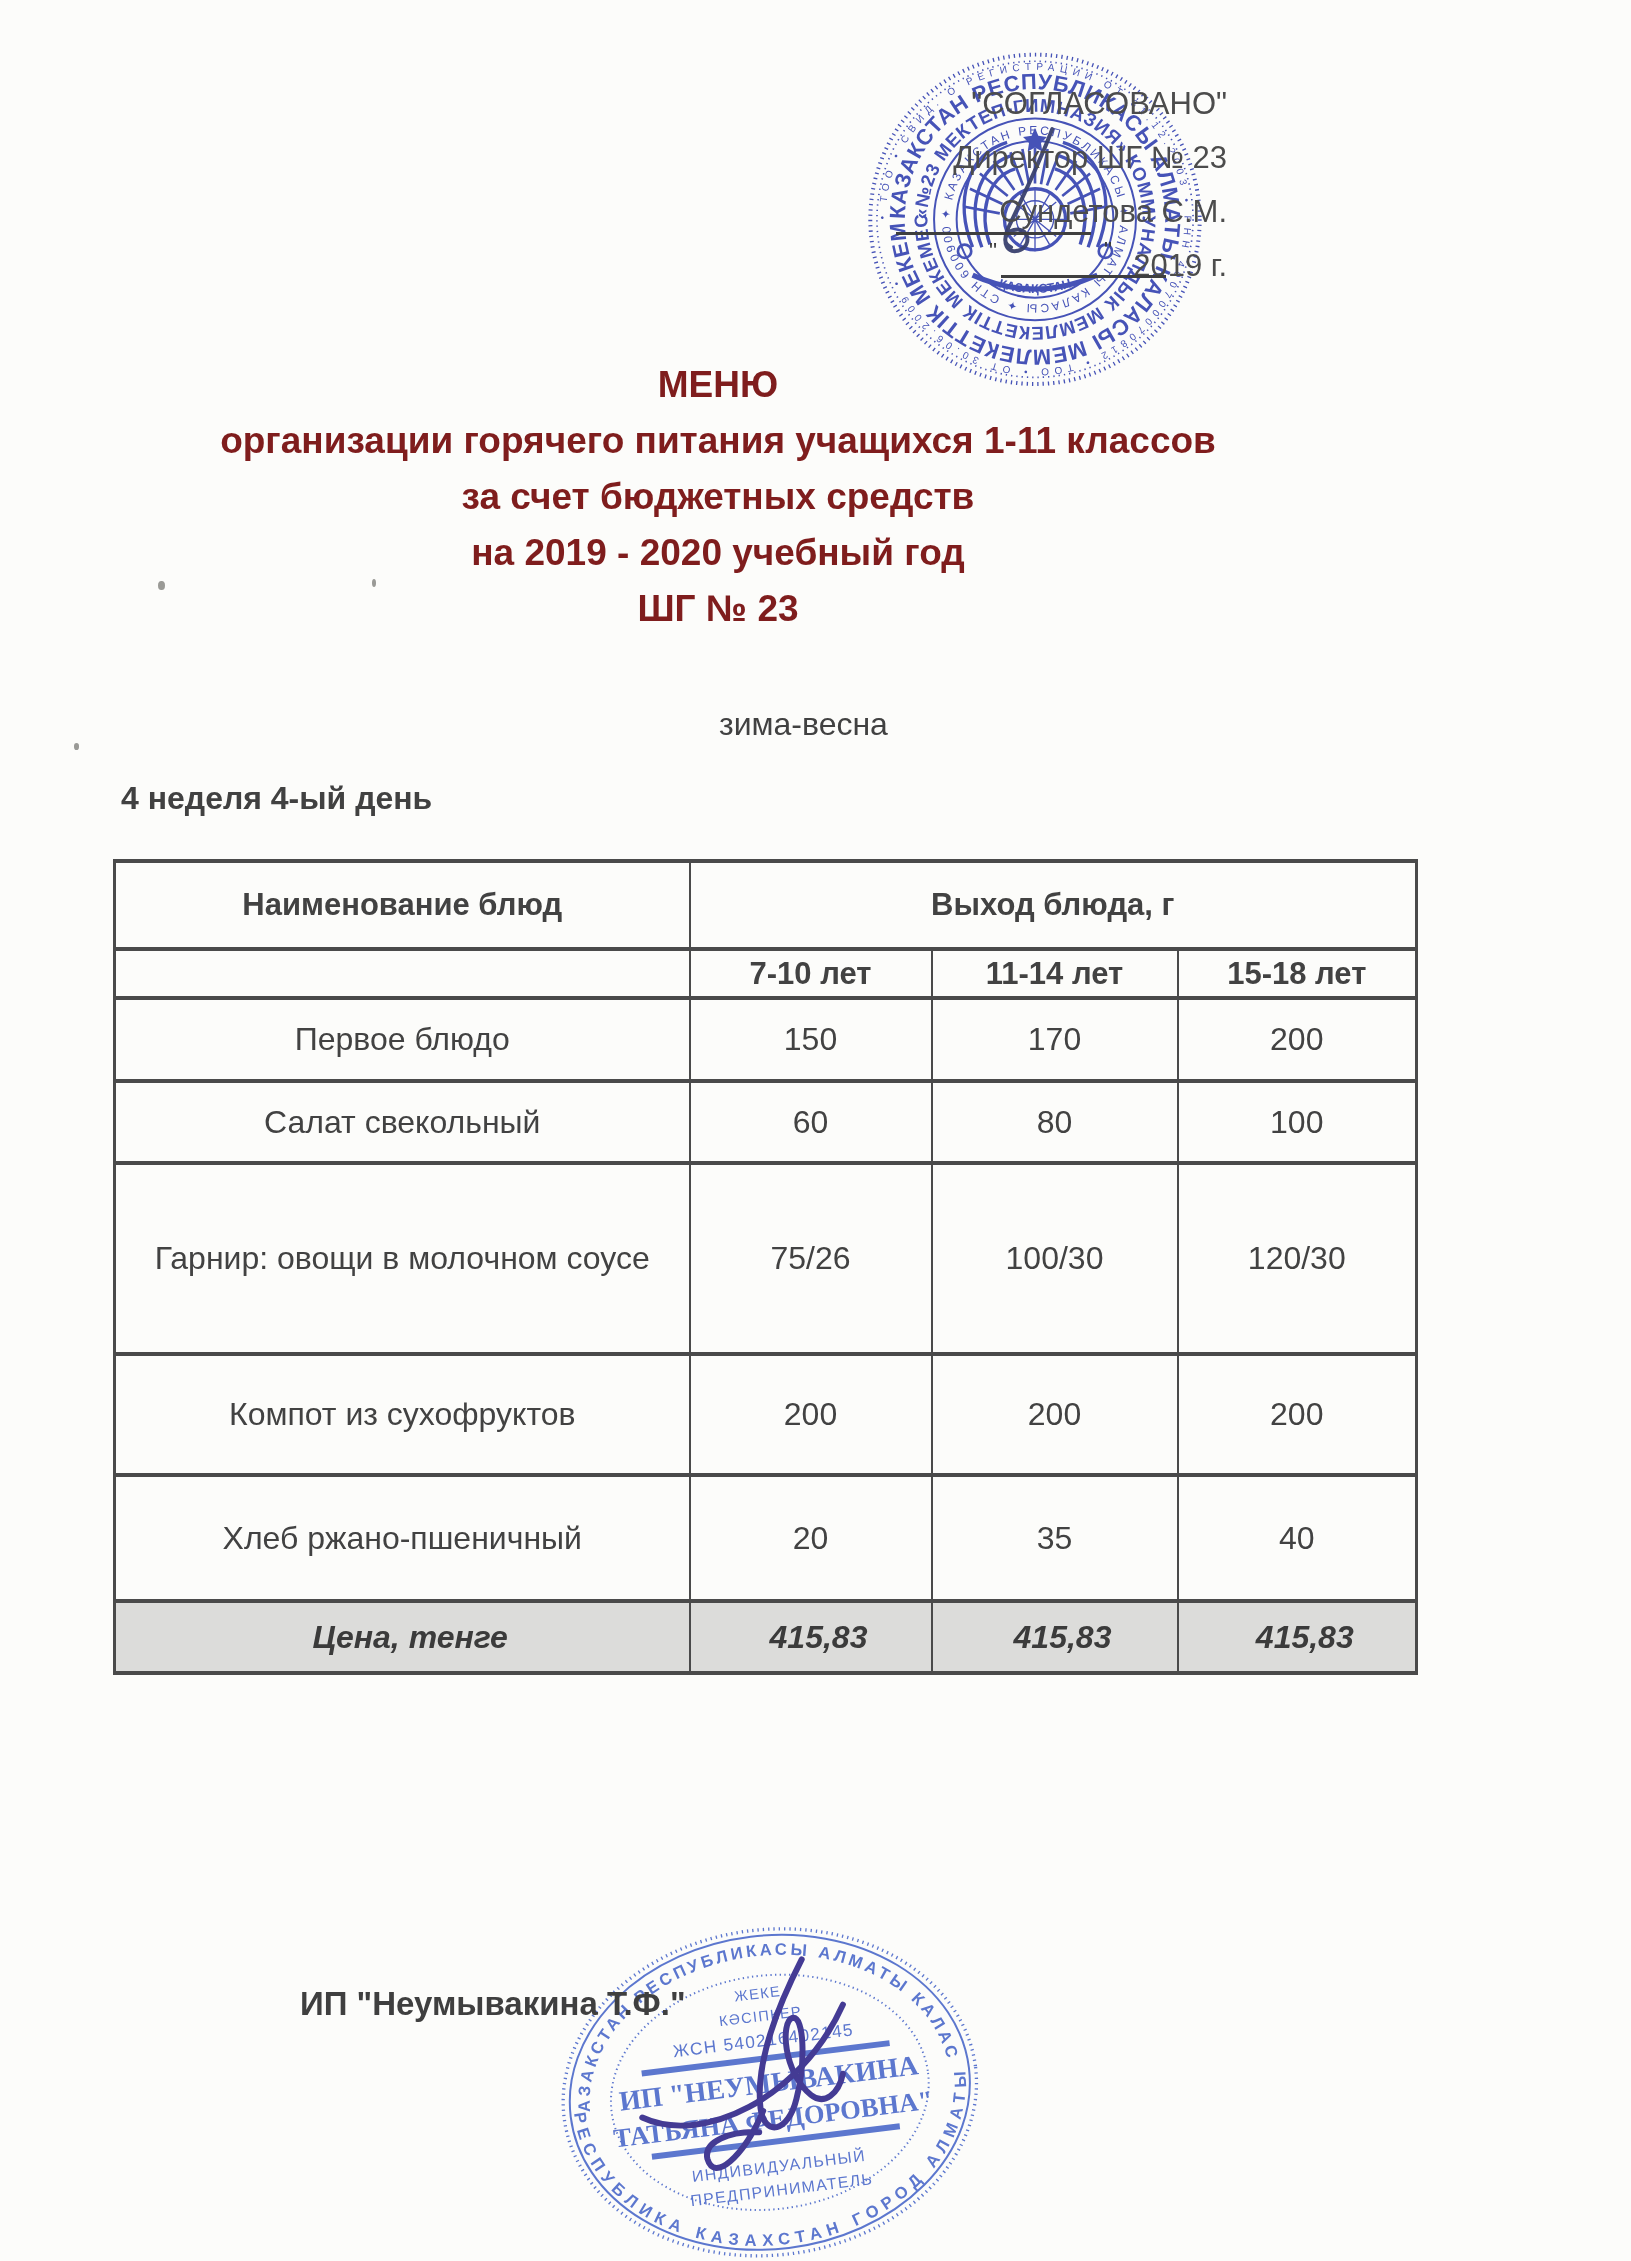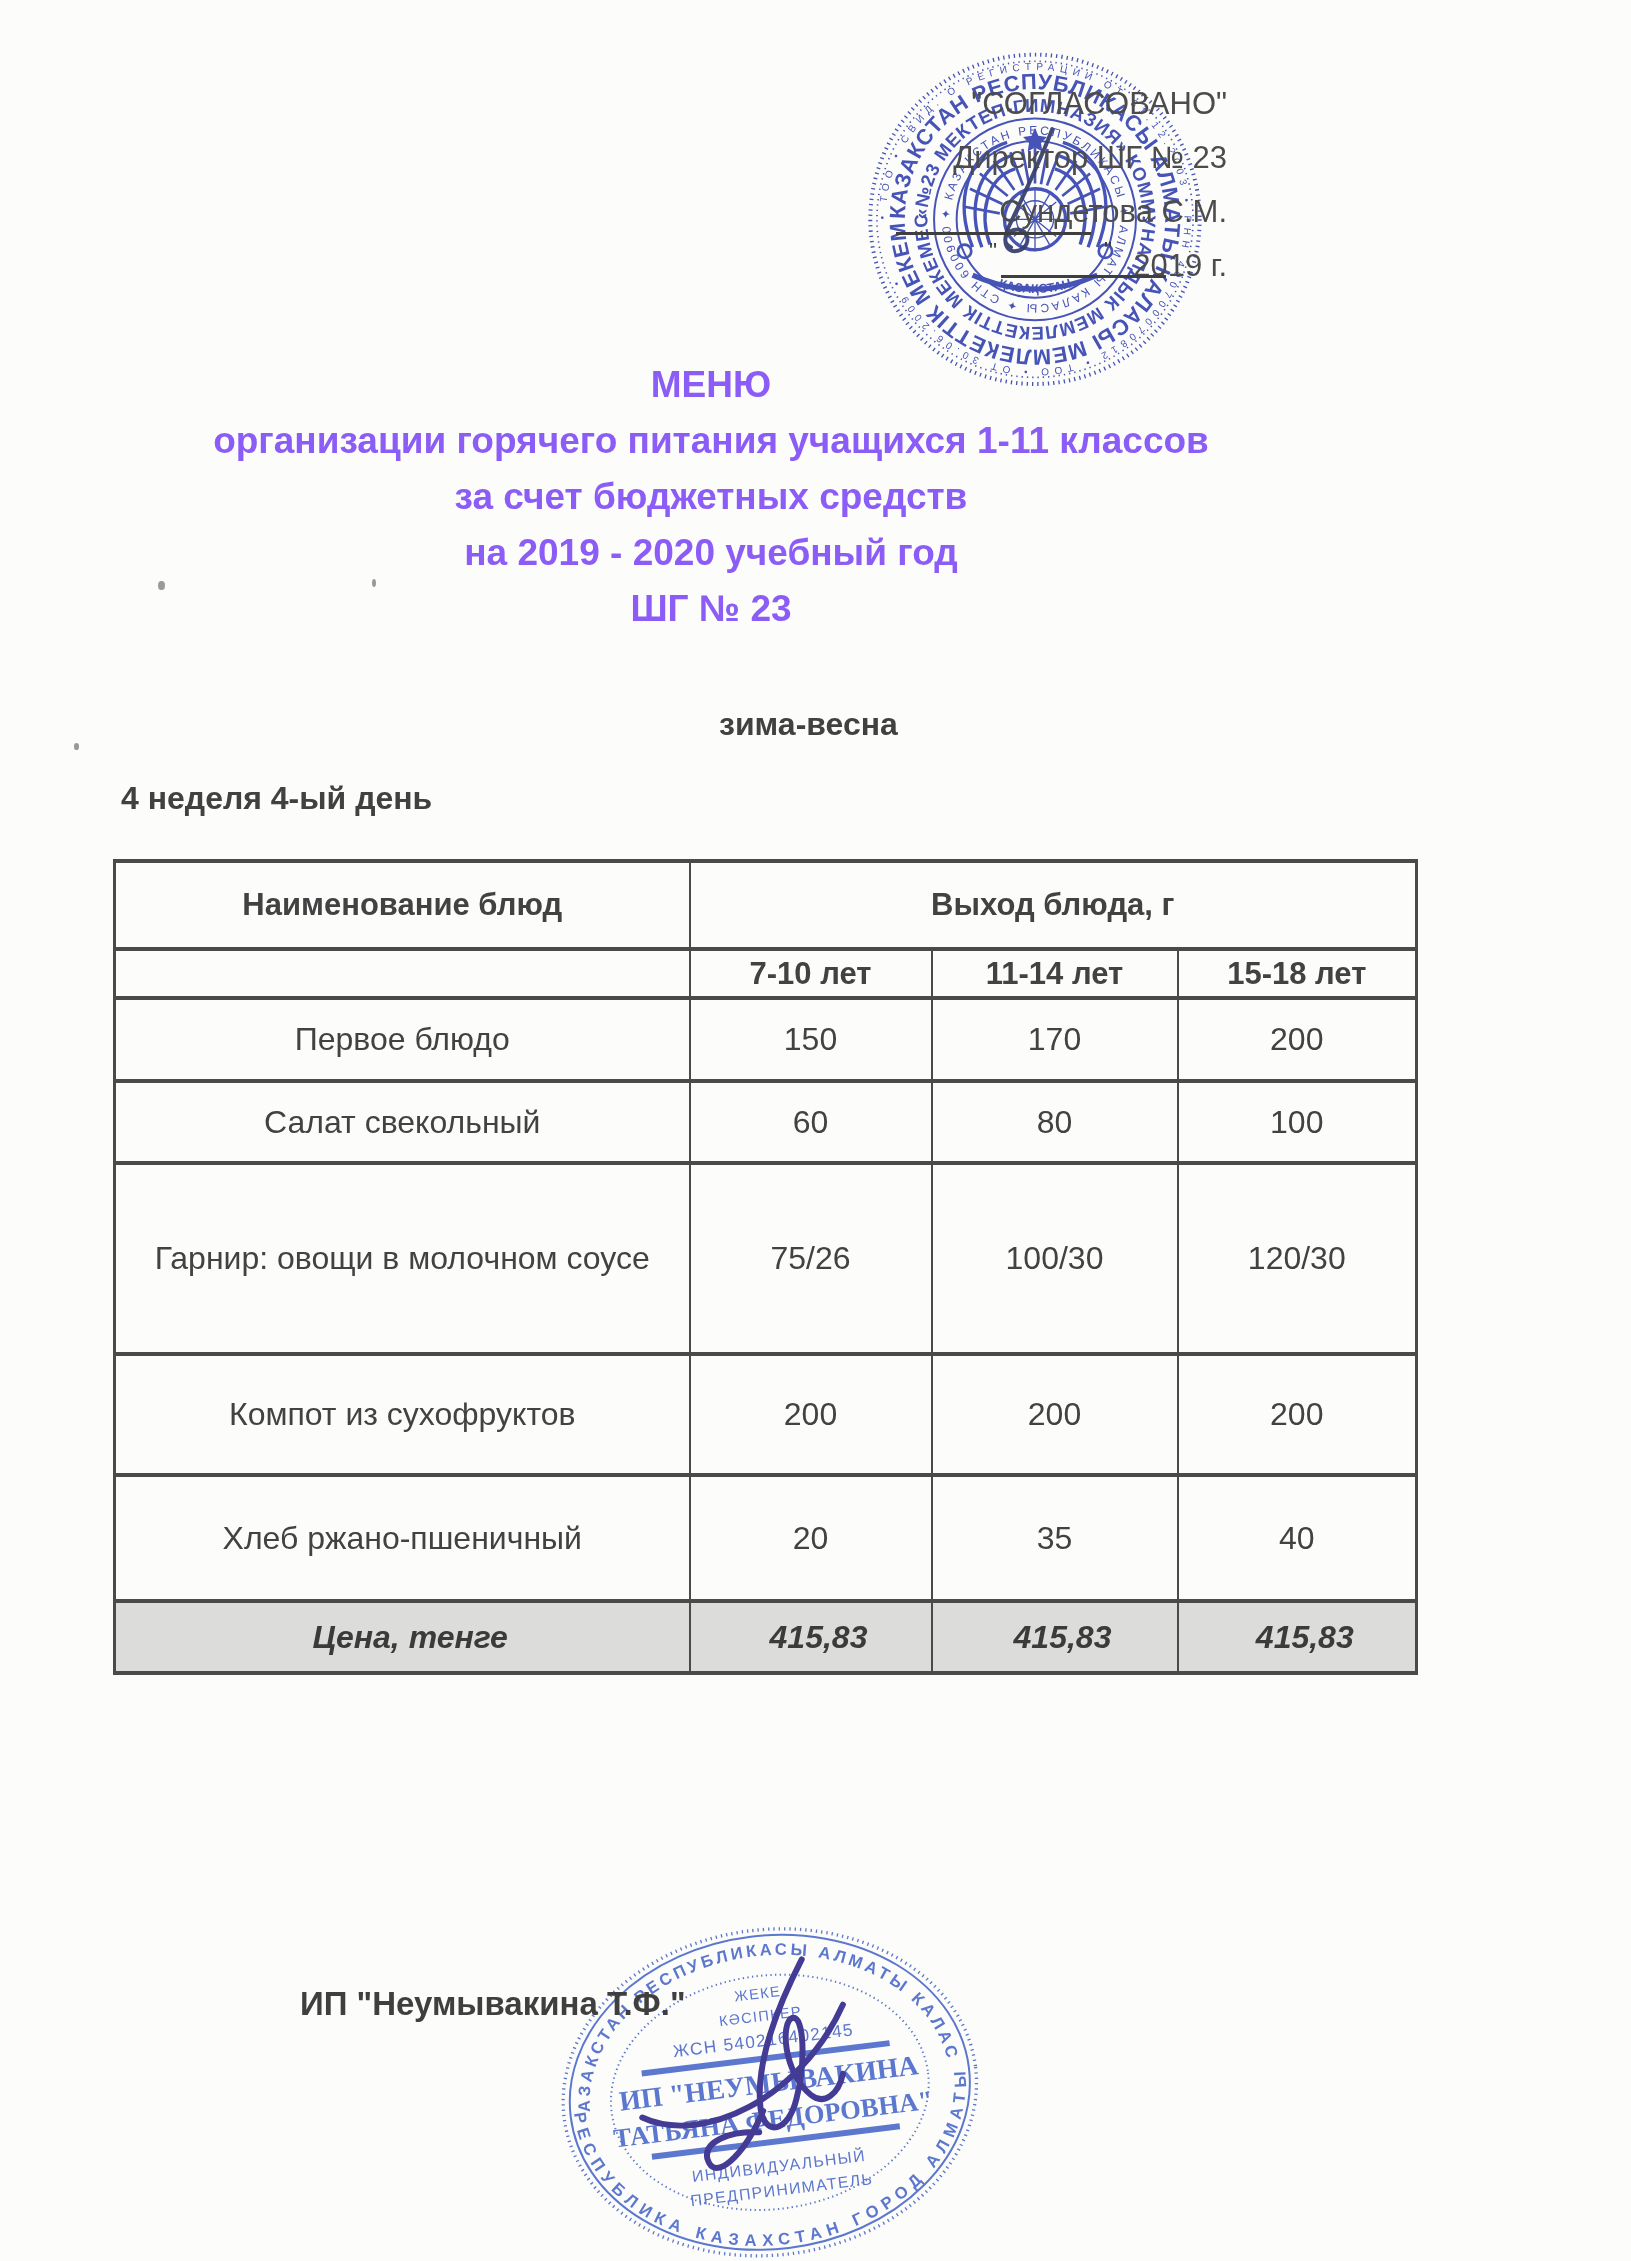--- a/index.html
+++ b/index.html
@@ -15,23 +15,23 @@
   }
   .sig-underline{position:absolute;height:2.7px;background:#3f3f3f;z-index:3;}
   .u1{left:896px;top:232px;width:195px;}
   .u2{left:1001px;top:275px;width:165px;}
   .day-quote{position:absolute;z-index:3;font-size:22.6px;color:#3c3c3c;}
   .q1{left:989px;top:238px;}
   .q2{left:1104px;top:237px;}
   
   .title{
     position:absolute;top:357px;left:0;width:1422px;z-index:2;
-    text-align:center;font-weight:bold;font-size:37px;line-height:56px;color:#8b5cf6;
-  }
-  .season{position:absolute;top:706px;left:719px;z-index:2;font-size:32px;font-weight:bold;color:#414141;}
+    text-align:center;font-weight:bold;font-size:37px;line-height:56px;color:#7f1d1d;padding-left:7px;
+  }
+  .season{position:absolute;top:706px;left:719px;z-index:2;font-size:32px;font-weight:normal;color:#414141;}
   .week{position:absolute;top:780px;left:121px;z-index:2;font-size:32px;font-weight:bold;color:#414141;}
   
   table.menu{
     position:absolute;left:113px;top:859px;width:1302px;z-index:2;
     border-collapse:collapse;table-layout:fixed;color:#424242;
     border:3.3px solid #4a4a4a;
   }
   table.menu td,table.menu th{
     border:2px solid #4a4a4a;border-top-width:4px;border-bottom-width:4px;
     text-align:center;vertical-align:middle;padding:0;font-size:32px;font-weight:normal;

